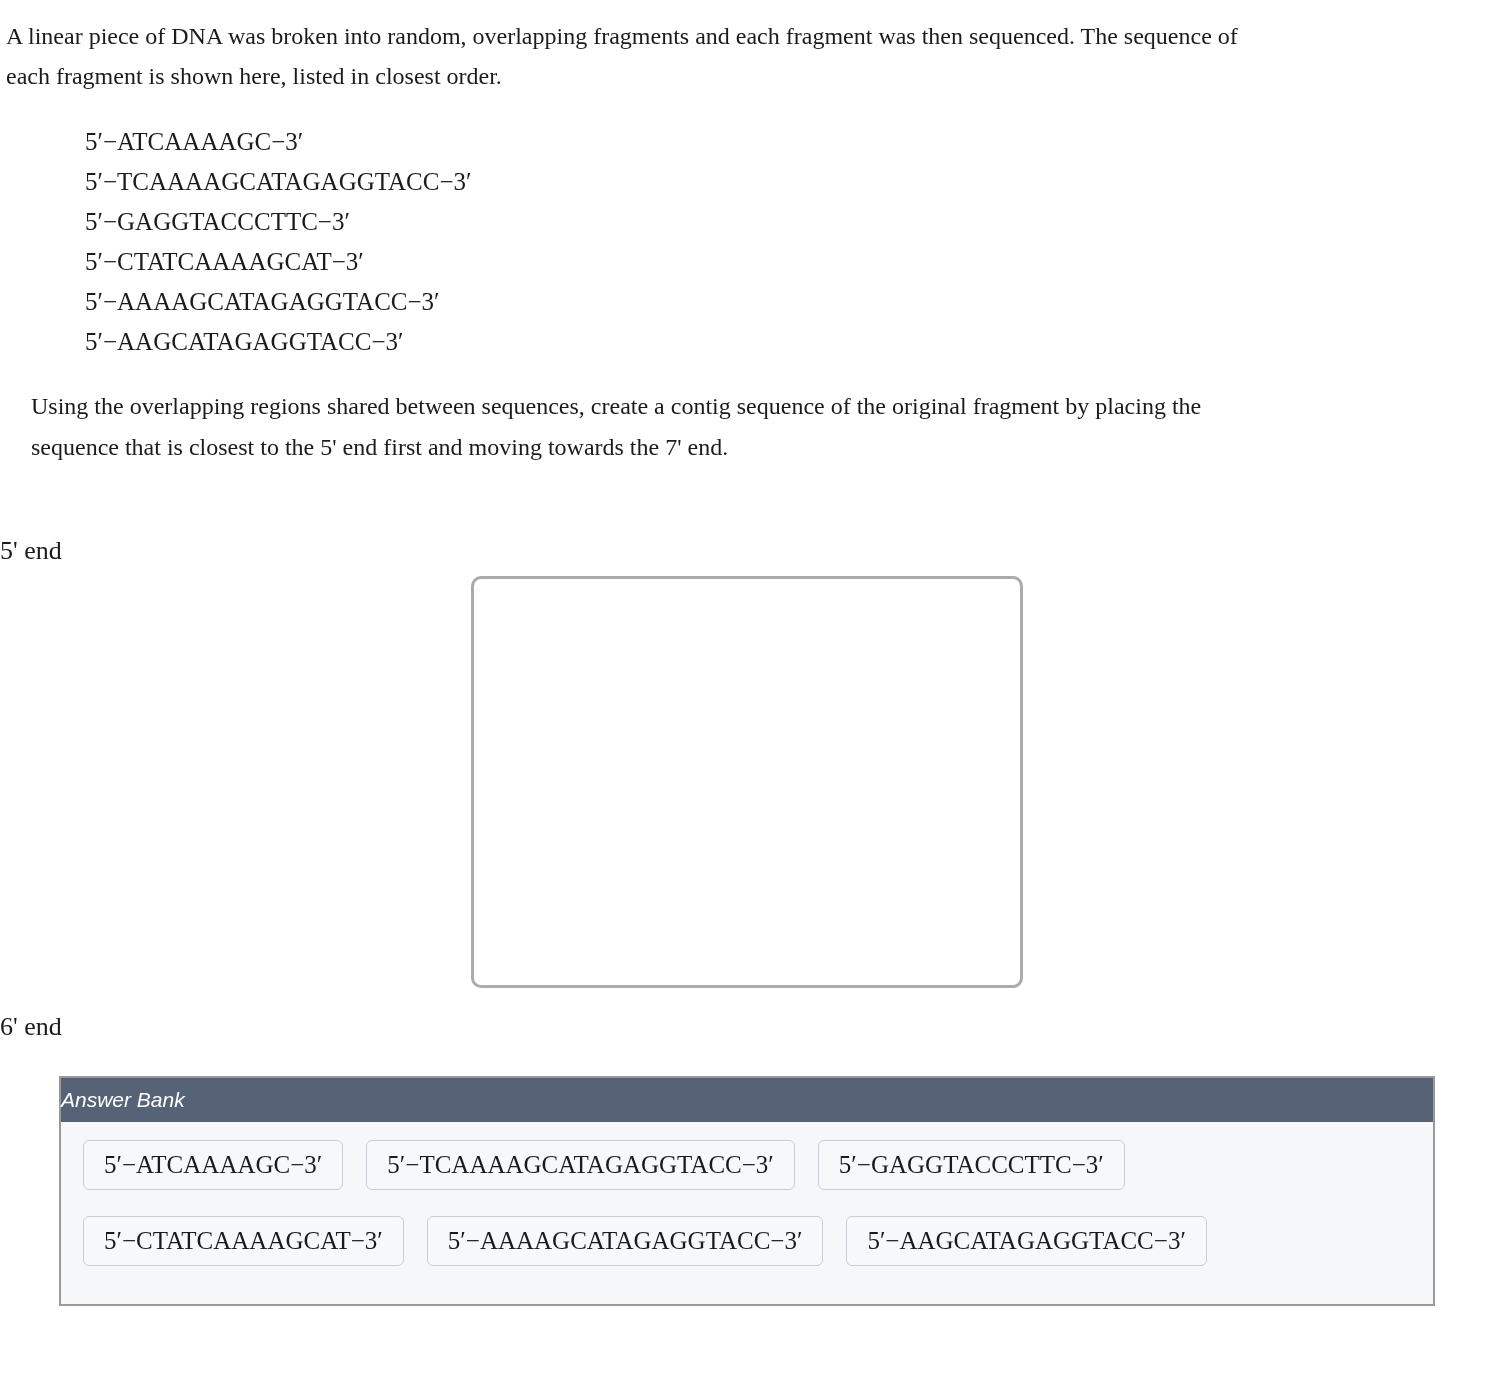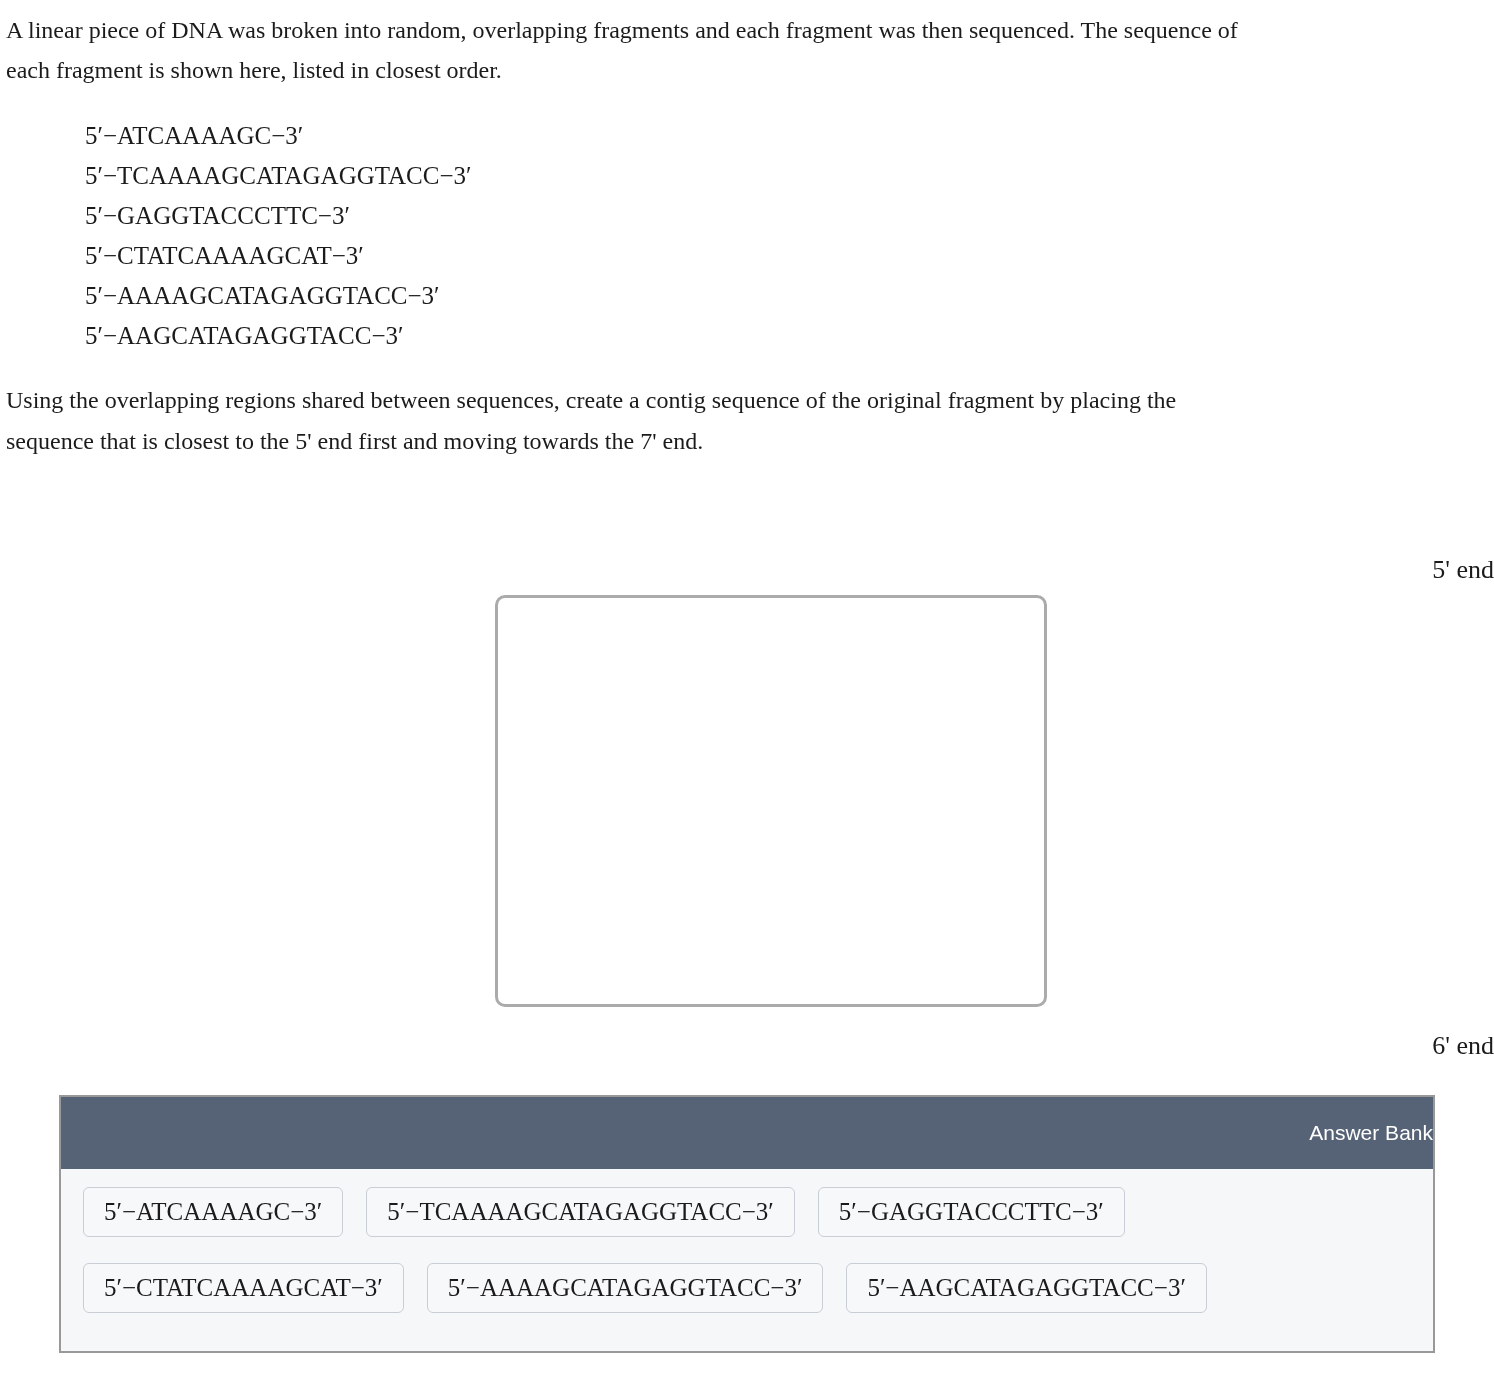--- a/index.html
+++ b/index.html
@@ -16,42 +16,42 @@
   html,body{margin:0;padding:0;}
   body{
     width:1494px;
     height:1384px;
     background:#ffffff;
     color:var(--text-color);
     font-family:"Liberation Serif", serif;
     overflow:hidden;
   }
   .intro{
-    padding:10px 6px 0 6px;
+    padding:16px 6px 0 6px;
     font-size:24px;
     line-height:40px;
   }
   .intro .line{display:block;}
   .fragment-list{
     margin:26px 0 0 85px;
     font-size:25px;
     line-height:40px;
   }
   .fragment-list .fragment{display:block;}
   .instruction{
     margin-top:24px;
     padding:0 6px;
     font-size:24px;
     line-height:41px;
+    margin-left:25px;
   }
   .instruction .line{display:block;}
   .drop-area{
-    margin-top:93px;
-    text-align:right;
-    padding-left:48px;
+    margin-top:68px;
+    text-align:left;
   }
   .end-label{
     font-size:26px;
     line-height:30px;
   }
   .drop-box{
     width:552px;
     height:412px;
     margin:10px auto 0 auto;
     background:#ffffff;
@@ -61,28 +61,29 @@
   .bottom-label{
     margin-top:24px;
   }
   .answer-bank{
     width:1376px;
     margin:34px auto 0 auto;
     border:2px solid var(--bank-border);
     background:var(--bank-body-bg);
   }
   .answer-bank-header{
-    height:72px;
+    height:44px;
     background:var(--bank-header-bg);
     color:var(--bank-header-text);
     font-family:"Liberation Sans", sans-serif;
     font-size:21px;
     display:flex;
     align-items:center;
-    justify-content:flex-end;
+    justify-content:flex-start;
+    font-style:italic;
   }
   .answer-bank-body{
     padding:18px 22px 38px 22px;
   }
   .chip-row{
     display:flex;
     gap:23px;
     margin-top:0;
   }
   .chip-row + .chip-row{

